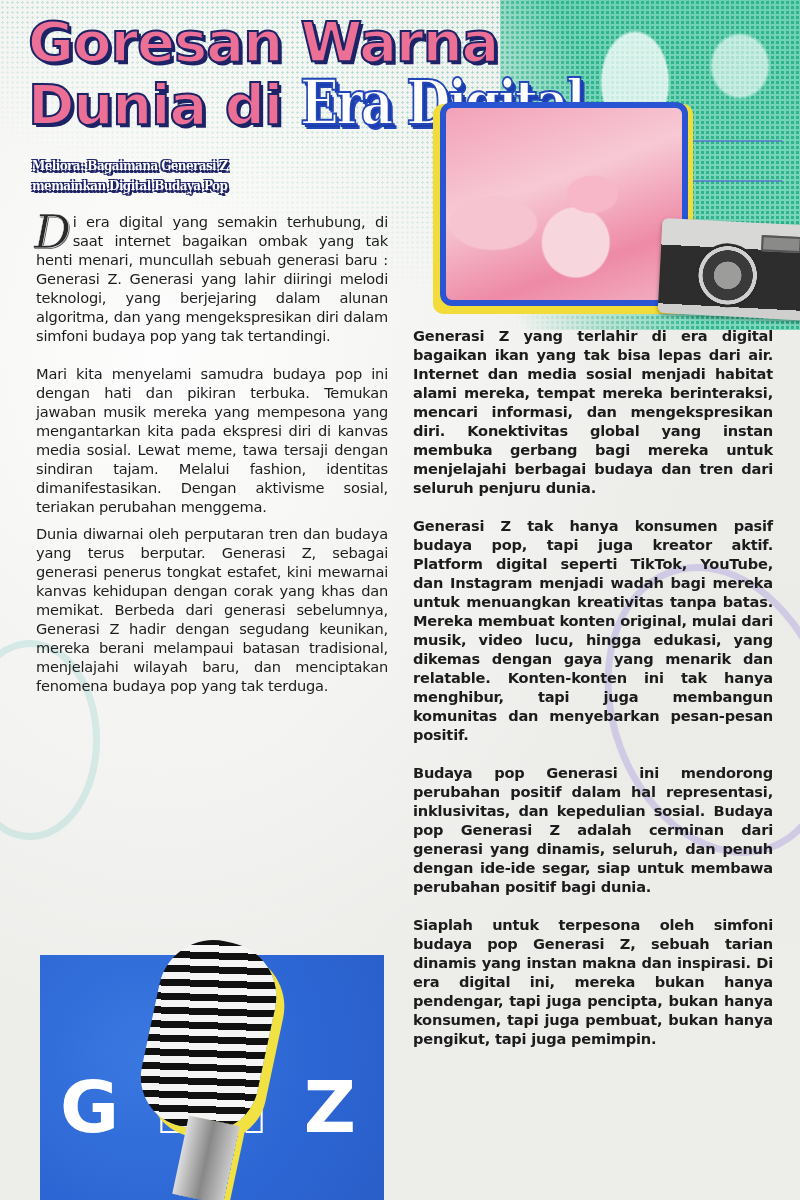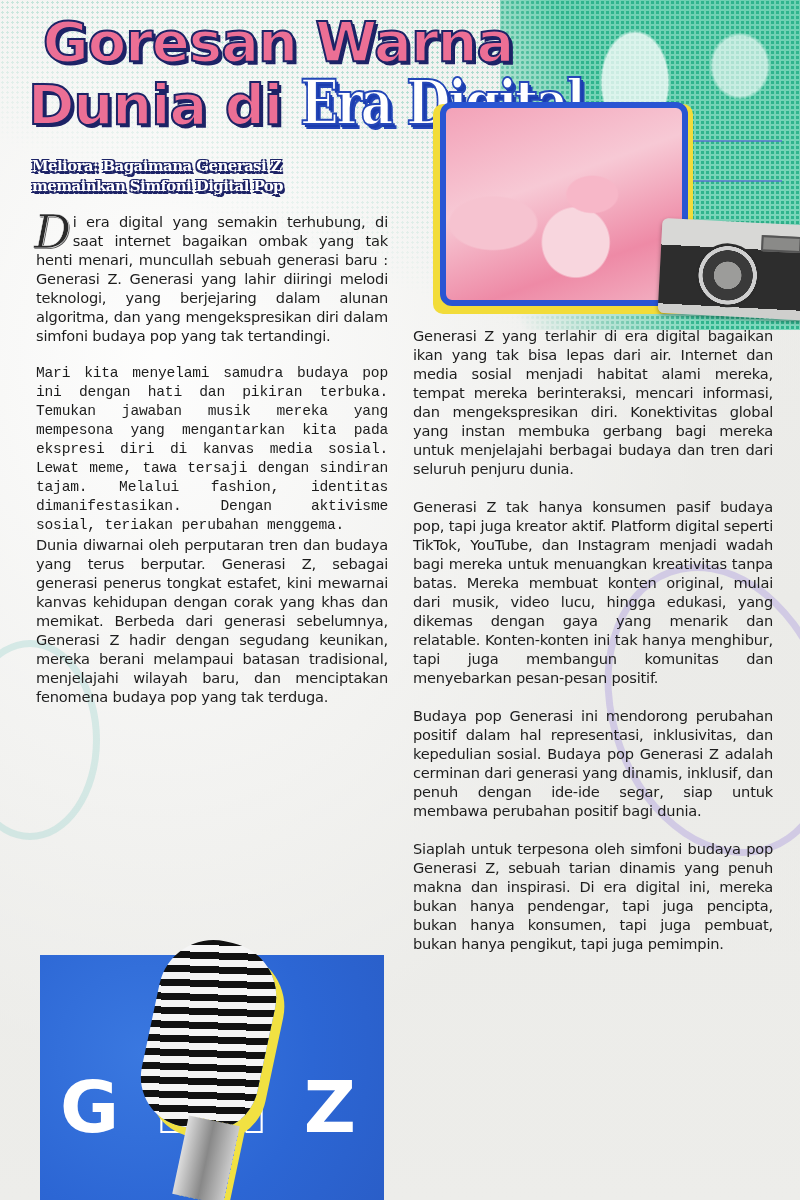--- a/index.html
+++ b/index.html
@@ -42,41 +42,40 @@
   .grid-lines::after { top: 70px; }
   .scribble {
     position: absolute; border: 7px solid rgba(160,140,220,0.35); border-radius: 50%;
   }
 
   
   .title {
     position: absolute; left: 28px; top: 14px; width: 500px;
     font-family: "DejaVu Sans", sans-serif; font-weight: bold;
     line-height: 1;
-    text-align: center;
   }
   .title-line {
     display: block; font-size: 56px; letter-spacing: -1px;
     color: #ec6f95;
     -webkit-text-stroke: 2px #1d2366;
     text-shadow: 3px 3px 0 #1d2366, 0 0 0 #fff;
   }
   .title-line2 { margin-top: 2px; white-space: nowrap; }
   .title-era {
     font-family: "DejaVu Serif", serif; font-weight: bold;
     font-size: 62px; letter-spacing: -3px;
     color: #ffffff;
     -webkit-text-stroke: 2px #2447b8;
     text-shadow: 3px 3px 0 #1b3cae, 5px 5px 0 #2447b8;
     transform: scaleX(0.82); transform-origin: left; display: inline-block;
   }
   .subtitle {
     position: absolute; left: 32px; top: 156px; width: 400px;
     font-family: "DejaVu Serif", serif; font-weight: bold;
-    font-size: 15px; line-height: 20px; letter-spacing: -0.6px;
+    font-size: 12px; line-height: 20px; letter-spacing: -0.6px;
     color: #ffffff;
     text-shadow: -1.5px -1.5px 0 #1d2366, 1.5px -1.5px 0 #1d2366, -1.5px 1.5px 0 #1d2366, 1.5px 1.5px 0 #1d2366, 2px 3px 0 #1d2366;
   }
 
   
   .photo-wrap {
     position: absolute; left: 433px; top: 104px; width: 260px; height: 210px;
     background: #f2dc3a; border-radius: 10px;
   }
   .photo {
@@ -132,23 +131,23 @@
   }
   .genz span.mid { -webkit-text-stroke: 2px #fff; color: transparent; }
 
   
   .col {
     position: absolute; font-family: "DejaVu Sans", sans-serif;
     font-size: 14.6px; line-height: 19px; color: #1c1c1c;
     text-align: justify; letter-spacing: -0.2px;
   }
   .col p { margin-bottom: 19px; }
-  .col p.tight { margin-bottom: 0; font-family: Liberation Mono, monospace; }
+  .col p.tight { margin-bottom: 8px; }
   .col-left { left: 36px; top: 212px; width: 352px; }
-  .col-right { left: 413px; top: 326px; width: 360px; }
+  .col-right { left: 413px; top: 326px; width: 360px; font-weight: bold; }
   .dropcap {
     float: left; font-family: "DejaVu Serif", serif; font-style: italic;
     font-size: 46px; line-height: 36px; margin: 2px 2px 0 -2px; color: #2a2a2a;
     -webkit-text-stroke: 0.5px #fff;
     text-shadow: 1px 1px 0 #555;
   }
 </style>
 </head>
 <body>
 
@@ -161,21 +160,21 @@
 <div class="title">
   <span class="title-line">Goresan Warna</span>
   <span class="title-line title-line2">
     <span>Dunia di</span>
     <span class="title-era">Era Digital</span>
   </span>
 </div>
 
 <div class="subtitle">
   <div>Meliora:  Bagaimana Generasi Z</div>
-  <div>memainkan Simfoni Digital Pop</div>
+  <div>memainkan Digital Budaya Pop</div>
 </div>
 
 <div class="photo-wrap"></div>
 <div class="photo"></div>
 <div class="camera">
   <div class="viewfinder"></div>
   <div class="lens"></div>
 </div>
 
 <div class="col col-left">
@@ -191,15 +190,15 @@
   <span>Z</span>
 </div>
 <div class="mic">
   <div class="mic-head"></div>
   <div class="mic-stem"></div>
 </div>
 
 <div class="col col-right">
   <p>Generasi Z yang terlahir di era digital bagaikan ikan yang tak bisa lepas dari air. Internet dan media sosial menjadi habitat alami mereka, tempat mereka berinteraksi, mencari informasi, dan mengekspresikan diri. Konektivitas global yang instan membuka gerbang bagi mereka untuk menjelajahi berbagai budaya dan tren dari seluruh penjuru dunia.</p>
   <p>Generasi Z tak hanya konsumen pasif budaya pop, tapi juga kreator aktif. Platform digital seperti TikTok, YouTube, dan Instagram menjadi wadah bagi mereka untuk menuangkan kreativitas tanpa batas. Mereka membuat konten original, mulai dari musik, video lucu, hingga edukasi, yang dikemas dengan gaya yang menarik dan relatable. Konten-konten ini tak hanya menghibur, tapi juga membangun komunitas dan menyebarkan pesan-pesan positif.</p>
-  <p>Budaya pop Generasi ini mendorong perubahan positif dalam hal representasi, inklusivitas, dan kepedulian sosial. Budaya pop Generasi Z adalah cerminan dari generasi yang dinamis, inklusif, dan penuh dengan ide-ide segar, siap untuk membawa perubahan positif bagi dunia.</p>
-  <p>Siaplah untuk terpesona oleh simfoni budaya pop Generasi Z, sebuah tarian dinamis yang penuh makna dan inspirasi. Di era digital ini, mereka bukan hanya pendengar, tapi juga pencipta, bukan hanya konsumen, tapi juga pembuat, bukan hanya pengikut, tapi juga pemimpin.</p>
+  <p>Budaya pop Generasi ini mendorong perubahan positif dalam hal representasi, inklusivitas, dan kepedulian sosial. Budaya pop Generasi Z adalah cerminan dari generasi yang dinamis, seluruh, dan penuh dengan ide-ide segar, siap untuk membawa perubahan positif bagi dunia.</p>
+  <p>Siaplah untuk terpesona oleh simfoni budaya pop Generasi Z, sebuah tarian dinamis yang instan makna dan inspirasi. Di era digital ini, mereka bukan hanya pendengar, tapi juga pencipta, bukan hanya konsumen, tapi juga pembuat, bukan hanya pengikut, tapi juga pemimpin.</p>
 </div>
 
 </body></html>

